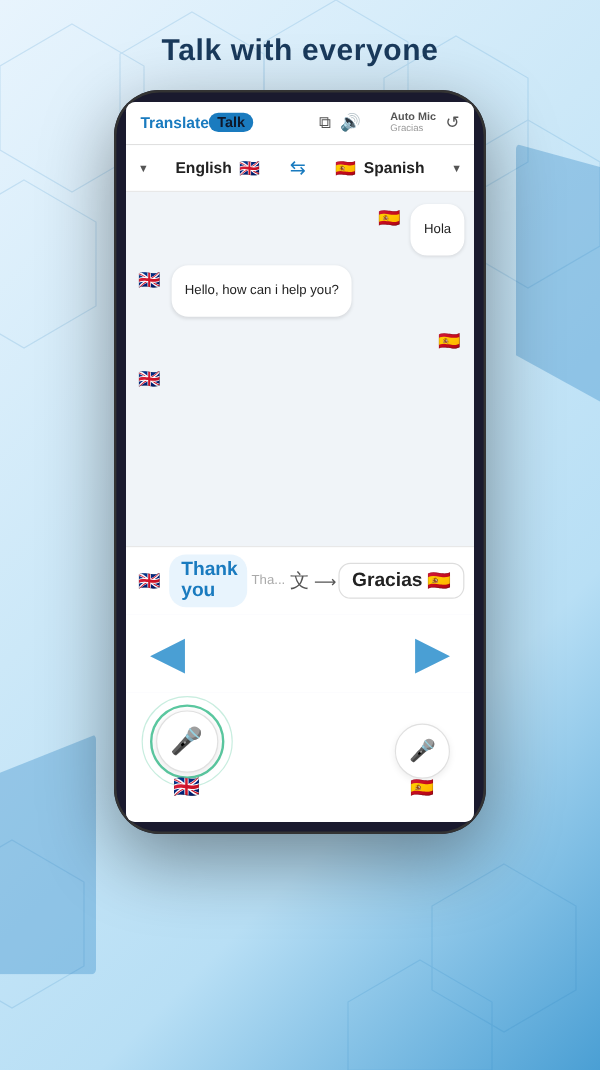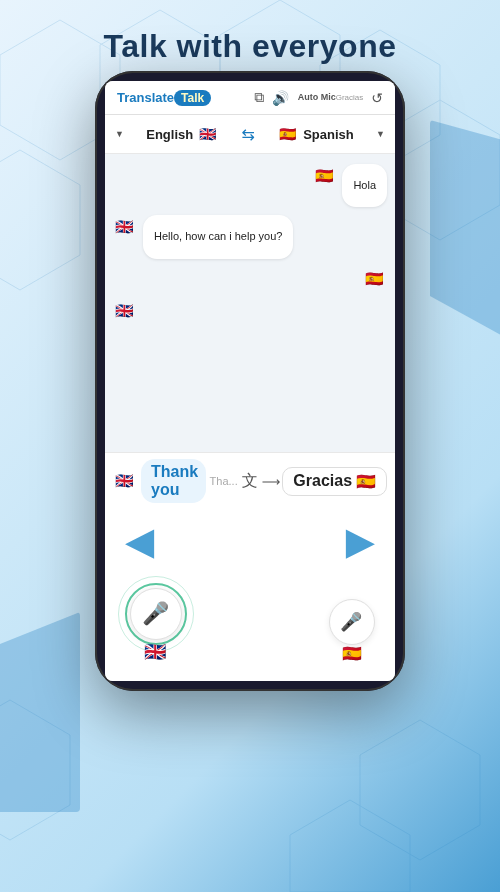--- a/index.html
+++ b/index.html
@@ -41,26 +41,26 @@
     }
 
     
     .bg-pattern {
       position: absolute;
       top: 0; left: 0; right: 0; bottom: 0;
       pointer-events: none;
     }
 
     .app-title {
-      font-size: 32px;
+      font-size: 25px;
       font-weight: 800;
       color: #1a3a5c;
       text-align: right;
       margin-top: 28px;
-      margin-bottom: 6px;
+      margin-bottom: 18px;
       letter-spacing: 0.5px;
       z-index: 10;
     }
 
     
     .phone-frame {
       width: 310px;
       height: 620px;
       background: #1a1a2e;
       border-radius: 38px;
@@ -96,38 +96,39 @@
       align-items: center;
       gap: 0;
       font-size: 13px;
       font-weight: 700;
     }
     .logo-translate {
       color: #1a7bbf;
     }
     .logo-talk {
       background: #1a7bbf;
-      color: #fef9c3;
+      color: #0f172a;
       border-radius: 10px;
       padding: 1px 7px;
       font-size: 12px;
     }
 
     .header-icons {
       display: flex;
       align-items: center;
       gap: 8px;
     }
     .auto-mic-badge {
       display: flex;
-      flex-direction: row;
-      align-items: flex-end;
+      flex-direction: column;
+      align-items: flex-start;
       font-size: 8px;
       color: #666;
       line-height: 1.1;
+      margin-left: 16px;
     }
     .auto-mic-label {
       font-size: 9px;
       color: #555;
       font-weight: 600;
     }
     .disabled-label {
       font-size: 8px;
       color: #999;
     }

